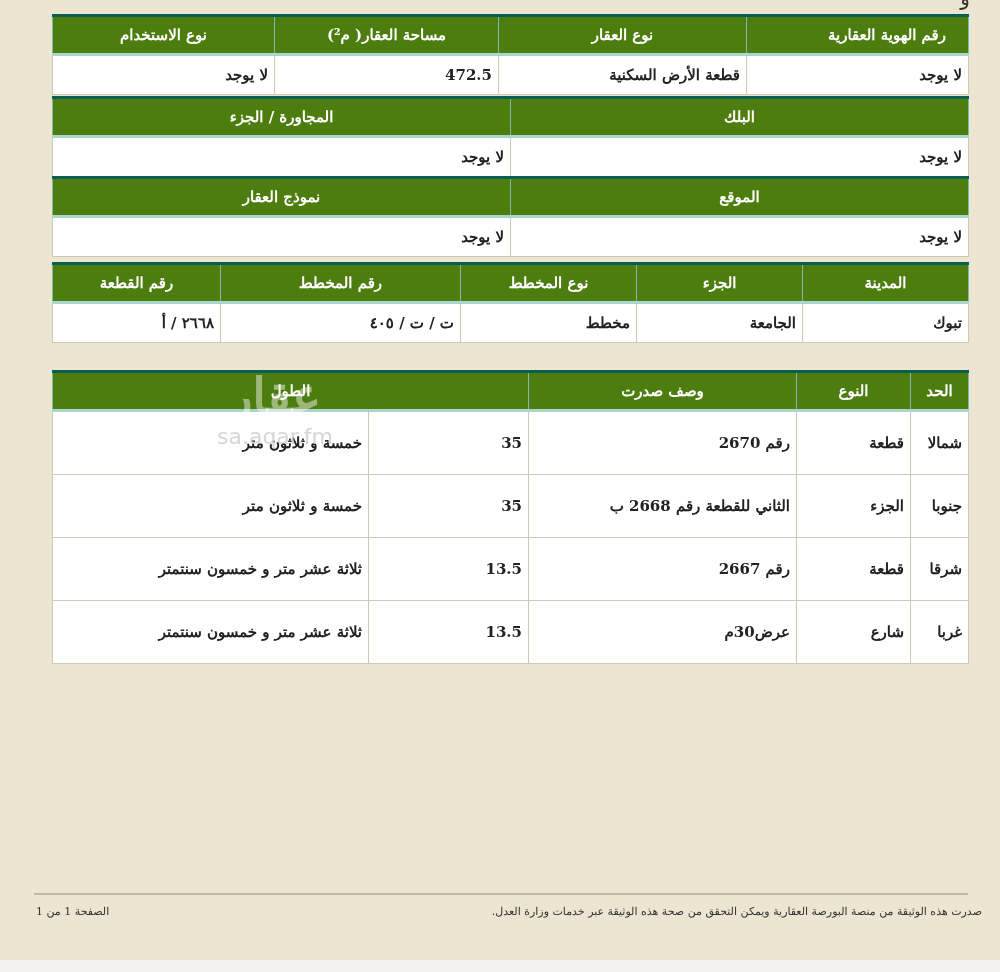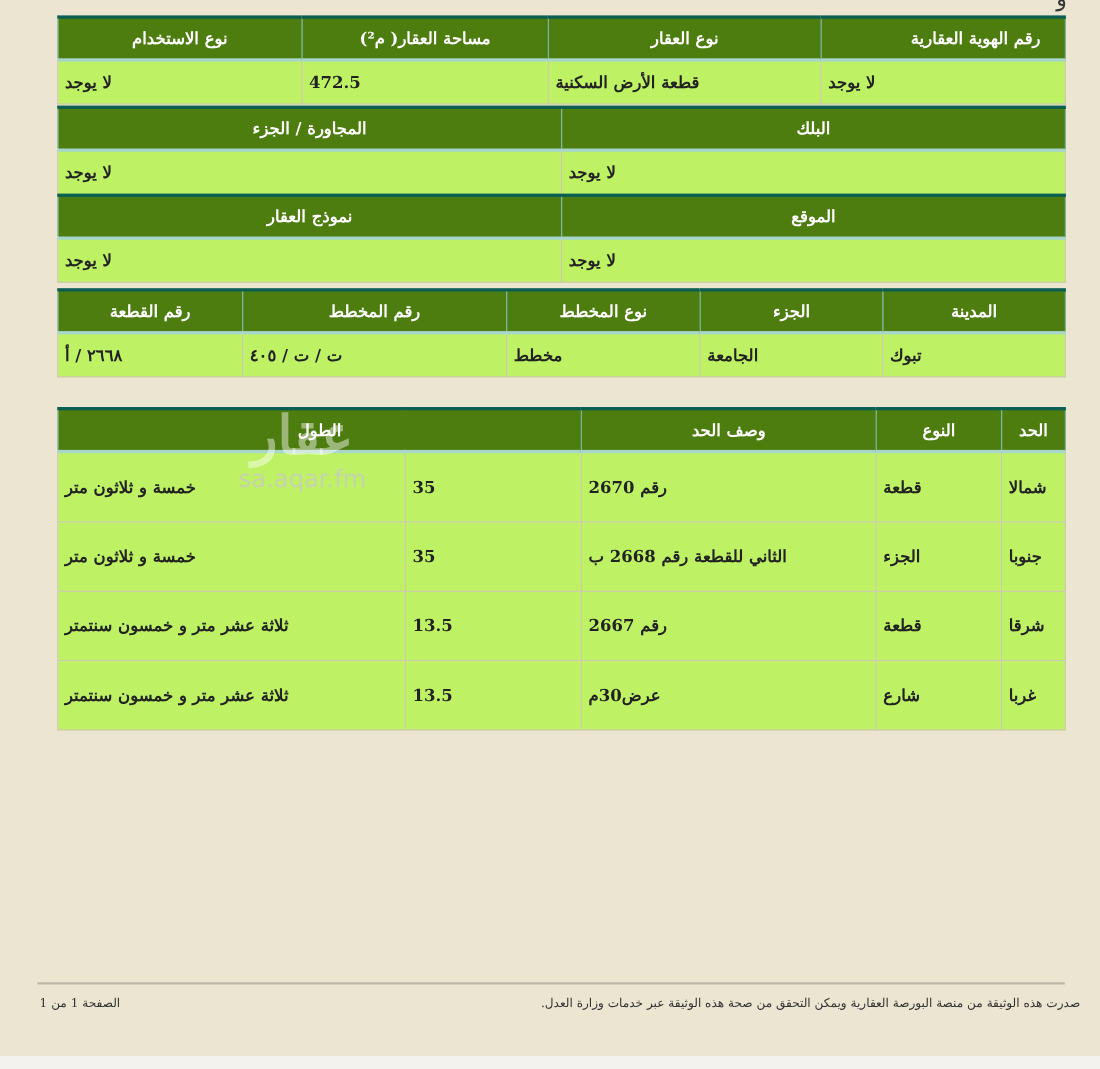--- a/index.html
+++ b/index.html
@@ -13,22 +13,22 @@
   .page { position:absolute; left:0; top:0; width:1000px; height:960px; background:#ebe5d1; }
   .bottom-strip { position:absolute; left:0; top:960px; width:1000px; height:12px; background:#f4f2ee; }
   .top-fragment { position:absolute; right:30px; top:-14px; font-size:20px; color:#333; }
   table { border-collapse:collapse; direction:rtl; position:absolute; table-layout:fixed; }
   .t-head td {
     background:#4d7c0f; color:#fff; font-weight:bold; font-size:15px;
     text-align:center; height:36px; padding:0 6px;
     border:1px solid #7fb8ad; border-top:3px solid #0b5e52; border-bottom:3px solid #a9d6cb;
   }
   .t-val td {
-    background:#bef264; color:#222; font-weight:bold; font-size:15px;
-    text-align:left; height:38px; padding:0 6px;
+    background:#ffffff; color:#222; font-weight:bold; font-size:15px;
+    text-align:right; height:38px; padding:0 6px;
     border:1px solid #cfc8b4;
   }
   .first-head td.fr { text-align:right; padding-right:22px; }
   #tbl1 { left:52px; top:14px; width:916px; }
   #tbl2 { left:52px; top:96px; width:916px; }
   #tbl3 { left:52px; top:262px; width:916px; }
   #tbl4 { left:52px; top:370px; width:916px; }
   #tbl4 .t-val td { height:62px; line-height:20px; }
   .watermark {
     position:absolute; left:200px; top:362px; width:150px; height:100px;
@@ -126,21 +126,21 @@
         <col style="width:58px">
         <col style="width:114px">
         <col style="width:268px">
         <col style="width:160px">
         <col style="width:316px">
       </colgroup>
     <tbody>
         <tr class="t-head">
       <td>الحد</td>
       <td>النوع</td>
-      <td>وصف الحد</td>
+      <td>وصف صدرت</td>
       <td colspan="2">الطول</td>
     </tr>
     <tr class="t-val">
       <td>شمالا</td>
       <td>قطعة</td>
       <td>رقم 2670</td>
       <td>35</td>
       <td>خمسة و ثلاثون متر</td>
     </tr>
     <tr class="t-val">

